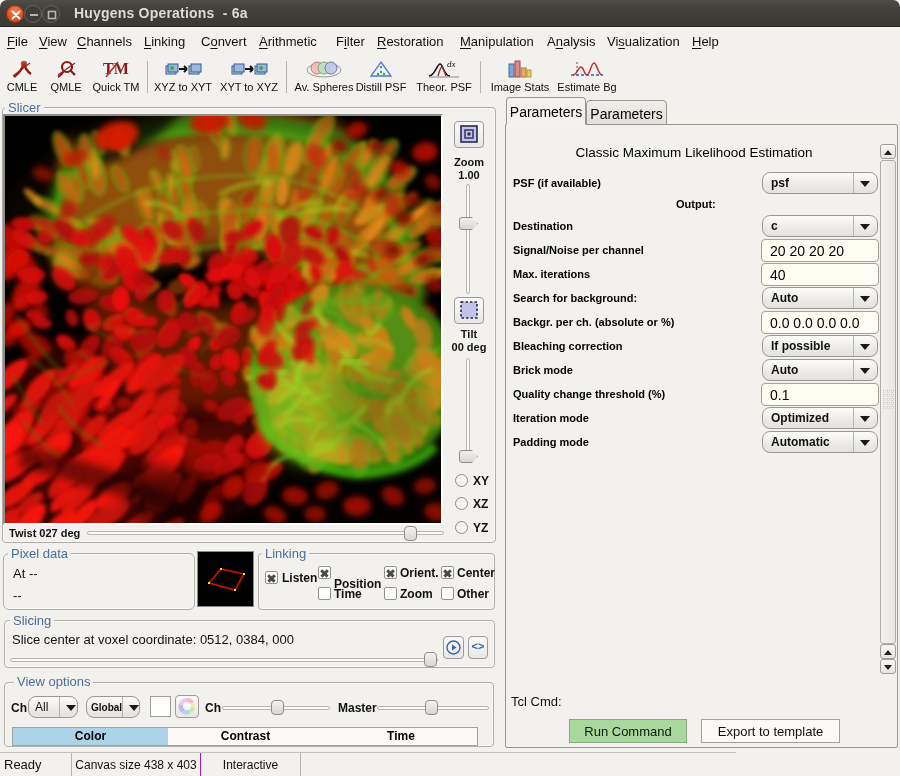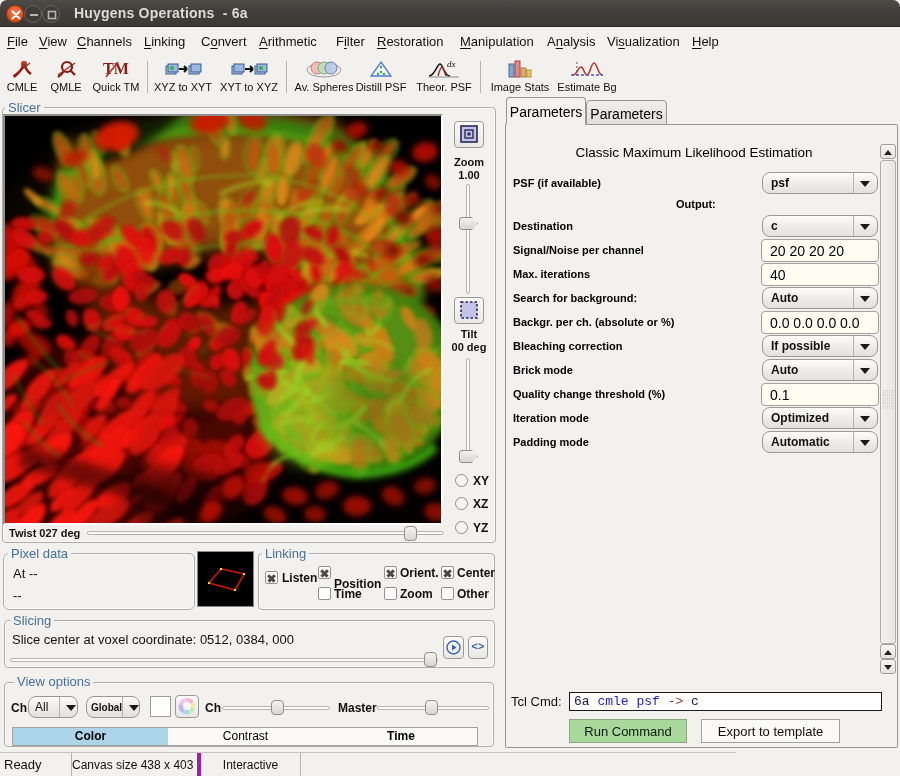--- a/index.html
+++ b/index.html
@@ -1276,27 +1276,27 @@
     </div>
 <div class="cblab" style="left:205px; top:701px;">Ch</div>
 <div class="htrough" style="left:222px; top:706px; width:108px;"></div>
 <div class="hhandle" style="left:271px; top:700px;"></div>
 <div class="cblab" style="left:338px; top:701px;">Master</div>
 <div class="htrough" style="left:377px; top:706px; width:112px;"></div>
 <div class="hhandle" style="left:425px; top:700px;"></div>
 <div style="position:absolute; left:12px; top:727px; width:466px; height:19px; background:#fbfaf9; border:1px solid #a3a19d;">
   <div style="position:absolute; left:0; top:0; width:155px; height:17px; background:#abd4e8;"></div>
   <div style="position:absolute; left:0; top:1px; width:155px; text-align:center; font-size:12px; font-weight:bold;">Color</div>
-  <div style="position:absolute; left:155px; top:1px; width:155px; text-align:center; font-size:12px; font-weight:normal;">Contrast</div>
+  <div style="position:absolute; left:155px; top:1px; width:155px; text-align:center; font-size:12px; font-weight:bold;">Contrast</div>
   <div style="position:absolute; left:310px; top:1px; width:156px; text-align:center; font-size:12px; font-weight:bold;">Time</div>
 </div>
 
 <div style="position:absolute; left:0; top:752px; width:736px; height:24px; background:#f2f1ee; border-top:1px solid #c5c3bf;">
   <div style="position:absolute; left:4px; top:4px; font-size:13px; color:#111;">Ready</div>
-  <div style="position:absolute; left:71px; top:0; width:130px; height:24px; border-left:1px solid #b5b3ae; border-right:4px solid #a21caf; text-align:left; font-size:12px; color:#111; padding-top:5px;">Canvas size 438 x 403</div>
+  <div style="position:absolute; left:71px; top:0; width:130px; height:24px; border-left:1px solid #b5b3ae; border-right:1px solid #a21caf; text-align:center; font-size:12px; color:#111; padding-top:5px;">Canvas size 438 x 403</div>
   <div style="position:absolute; left:201px; top:0; width:100px; height:24px; border-right:1px solid #b5b3ae; text-align:center; font-size:12px; color:#111; padding-top:5px;">Interactive</div>
 </div>
 
 <div style="position:absolute; left:505px; top:124px; width:393px; height:624px; background:#f2f1ee; border:1px solid #98968f; border-radius:0 2px 2px 2px;"></div>
 <div style="position:absolute; left:506px; top:97px; width:80px; height:28px; background:#f3f2ef; border:1px solid #98968f; border-bottom:1px solid #f3f2ef; border-radius:4px 4px 0 0; font-size:14px; color:#000; text-align:center; padding-top:6px;">Parameters</div>
 <div style="position:absolute; left:586px; top:100px; width:81px; height:25px; background:linear-gradient(#efeeeb,#e2e0dc); border:1px solid #98968f; border-radius:4px 4px 0 0; font-size:14px; color:#000; text-align:center; padding-top:5px;">Parameters</div>
 <div style="position:absolute; left:505px; top:145px; width:378px; text-align:center; font-size:13.5px; color:#000;">Classic Maximum Likelihood Estimation</div>
 
 <div class="flabel" style="left:513px; top:177px;">PSF (if available)</div>
 <div class="combo" style="left:762px; top:172px; width:116px; height:22px;">
@@ -1369,18 +1369,15 @@
         <rect x="0.5" y="12.5" width="2" height="2"></rect>
         <rect x="4.5" y="12.5" width="2" height="2"></rect>
         <rect x="8.5" y="12.5" width="2" height="2"></rect>
         <rect x="0.5" y="16.5" width="2" height="2"></rect>
         <rect x="4.5" y="16.5" width="2" height="2"></rect>
         <rect x="8.5" y="16.5" width="2" height="2"></rect>
       </g>
     </svg>
 
 <div style="position:absolute; left:511px; top:694px; font-size:13px; color:#111;">Tcl Cmd:</div>
-<div style="position:absolute; left:569px; top:692px; width:313px; height:19px; background:#fff; border:1px solid #1a1a1a;">
-  <span style="position:absolute; left:4px; top:1px; font-family:'Liberation Mono', monospace; font-size:13px; white-space:pre;"><span style="color:#14145e;">6a </span><span style="color:#2020cc;">cmle psf </span><span style="color:#8b3a20;">-&gt; </span><span style="color:#14145e;">c</span></span>
-</div>
 <div style="position:absolute; left:701px; top:719px; width:139px; height:24px; background:#fbfaf9; border:1px solid #a3a19d; text-align:center; font-size:13px; color:#111; padding-top:4px;">Export to template</div>
 <div style="position:absolute; left:569px; top:719px; width:118px; height:24px; background:#a8d89c; border:1px solid #8aa880; text-align:center; font-size:13px; color:#0a1a0a; padding-top:4px;">Run Command</div>
 </div>
 
 </body></html>

